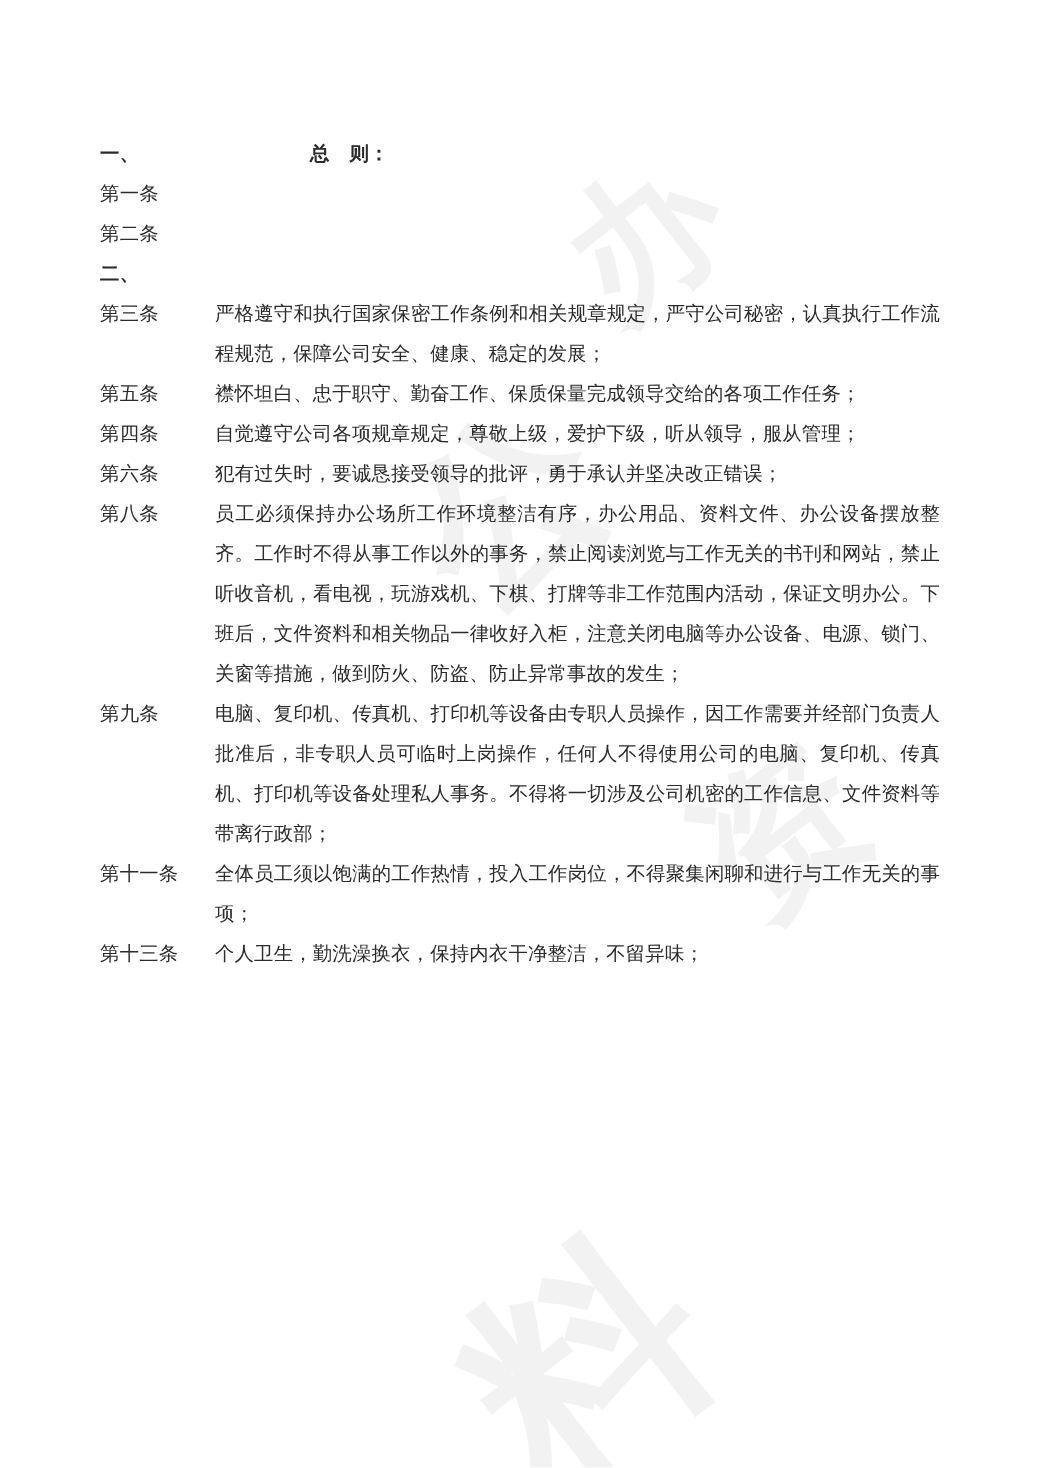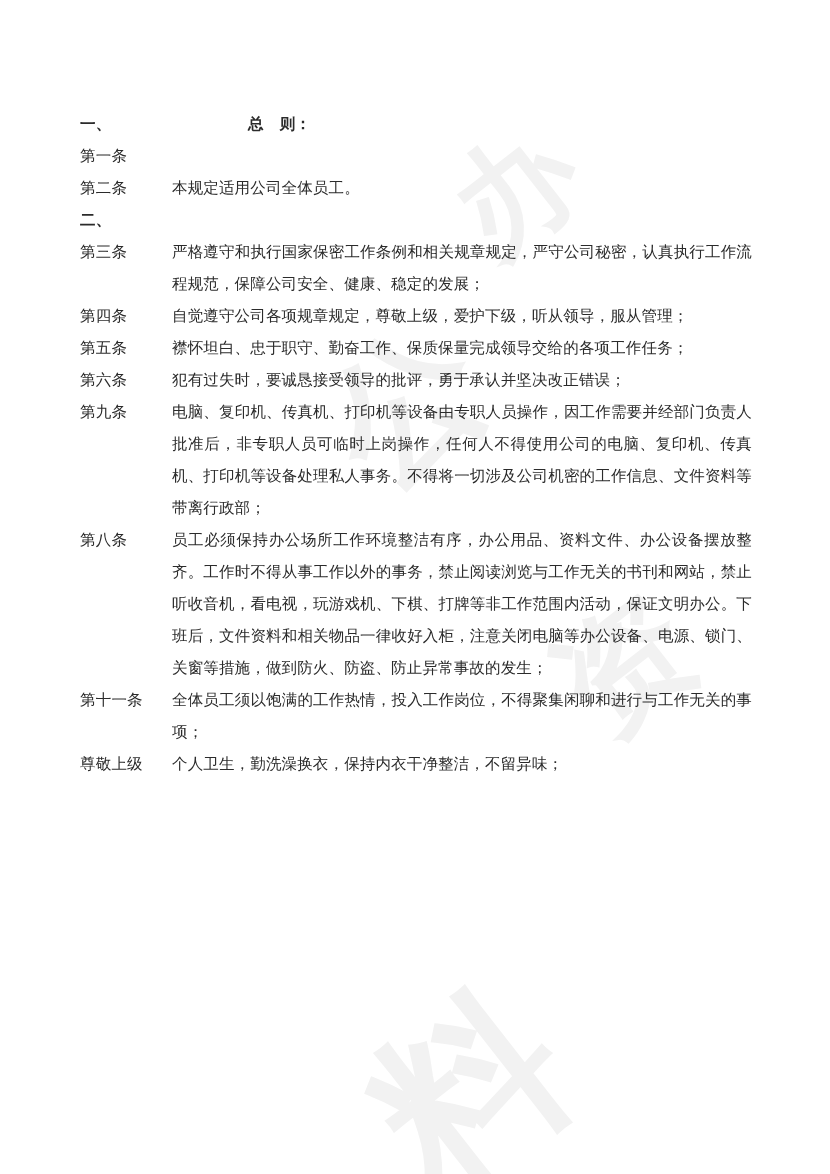--- a/index.html
+++ b/index.html
@@ -114,65 +114,64 @@
       <div class="label">一、</div>
       <div class="body"><span class="heading-inner"><span>总</span><span class="sp"></span><span>则：</span></span></div>
     </div>
 
     <div class="row">
       <div class="label">第一条</div>
     </div>
 
     <div class="row">
       <div class="label">第二条</div>
-      <div class="body">本规定适用公司全体员工。</div>
     </div>
 
     <div class="row heading">
       <div class="label">二、</div>
     </div>
 
     <div class="row">
       <div class="label">第三条</div>
       <div class="body">严格遵守和执行国家保密工作条例和相关规章规定，严守公司秘密，认真执行工作流程规范，保障公司安全、健康、稳定的发展；</div>
     </div>
 
     <div class="row">
-      <div class="label">第四条</div>
-      <div class="body">自觉遵守公司各项规章规定，尊敬上级，爱护下级，听从领导，服从管理；</div>
+      <div class="label">第五条</div>
+      <div class="body">襟怀坦白、忠于职守、勤奋工作、保质保量完成领导交给的各项工作任务；</div>
     </div>
 
     <div class="row">
-      <div class="label">第五条</div>
-      <div class="body">襟怀坦白、忠于职守、勤奋工作、保质保量完成领导交给的各项工作任务；</div>
+      <div class="label">第四条</div>
+      <div class="body">自觉遵守公司各项规章规定，尊敬上级，爱护下级，听从领导，服从管理；</div>
     </div>
 
     <div class="row">
       <div class="label">第六条</div>
       <div class="body">犯有过失时，要诚恳接受领导的批评，勇于承认并坚决改正错误；</div>
     </div>
 
 
     <div class="row">
-      <div class="label">第九条</div>
-      <div class="body">电脑、复印机、传真机、打印机等设备由专职人员操作，因工作需要并经部门负责人批准后，非专职人员可临时上岗操作，任何人不得使用公司的电脑、复印机、传真机、打印机等设备处理私人事务。不得将一切涉及公司机密的工作信息、文件资料等带离行政部；</div>
+      <div class="label">第八条</div>
+      <div class="body">员工必须保持办公场所工作环境整洁有序，办公用品、资料文件、办公设备摆放整齐。工作时不得从事工作以外的事务，禁止阅读浏览与工作无关的书刊和网站，禁止听收音机，看电视，玩游戏机、下棋、打牌等非工作范围内活动，保证文明办公。下班后，文件资料和相关物品一律收好入柜，注意关闭电脑等办公设备、电源、锁门、关窗等措施，做到防火、防盗、防止异常事故的发生；</div>
     </div>
 
     <div class="row">
-      <div class="label">第八条</div>
-      <div class="body">员工必须保持办公场所工作环境整洁有序，办公用品、资料文件、办公设备摆放整齐。工作时不得从事工作以外的事务，禁止阅读浏览与工作无关的书刊和网站，禁止听收音机，看电视，玩游戏机、下棋、打牌等非工作范围内活动，保证文明办公。下班后，文件资料和相关物品一律收好入柜，注意关闭电脑等办公设备、电源、锁门、关窗等措施，做到防火、防盗、防止异常事故的发生；</div>
+      <div class="label">第九条</div>
+      <div class="body">电脑、复印机、传真机、打印机等设备由专职人员操作，因工作需要并经部门负责人批准后，非专职人员可临时上岗操作，任何人不得使用公司的电脑、复印机、传真机、打印机等设备处理私人事务。不得将一切涉及公司机密的工作信息、文件资料等带离行政部；</div>
     </div>
 
 
     <div class="row">
       <div class="label">第十一条</div>
       <div class="body">全体员工须以饱满的工作热情，投入工作岗位，不得聚集闲聊和进行与工作无关的事项；</div>
     </div>
 
 
     <div class="row">
-      <div class="label">尊敬上级</div>
+      <div class="label">第十三条</div>
       <div class="body">个人卫生，勤洗澡换衣，保持内衣干净整洁，不留异味；</div>
     </div>
 
     <div id="spacer"></div>
   </div>
 </div>
 
 </body></html>

